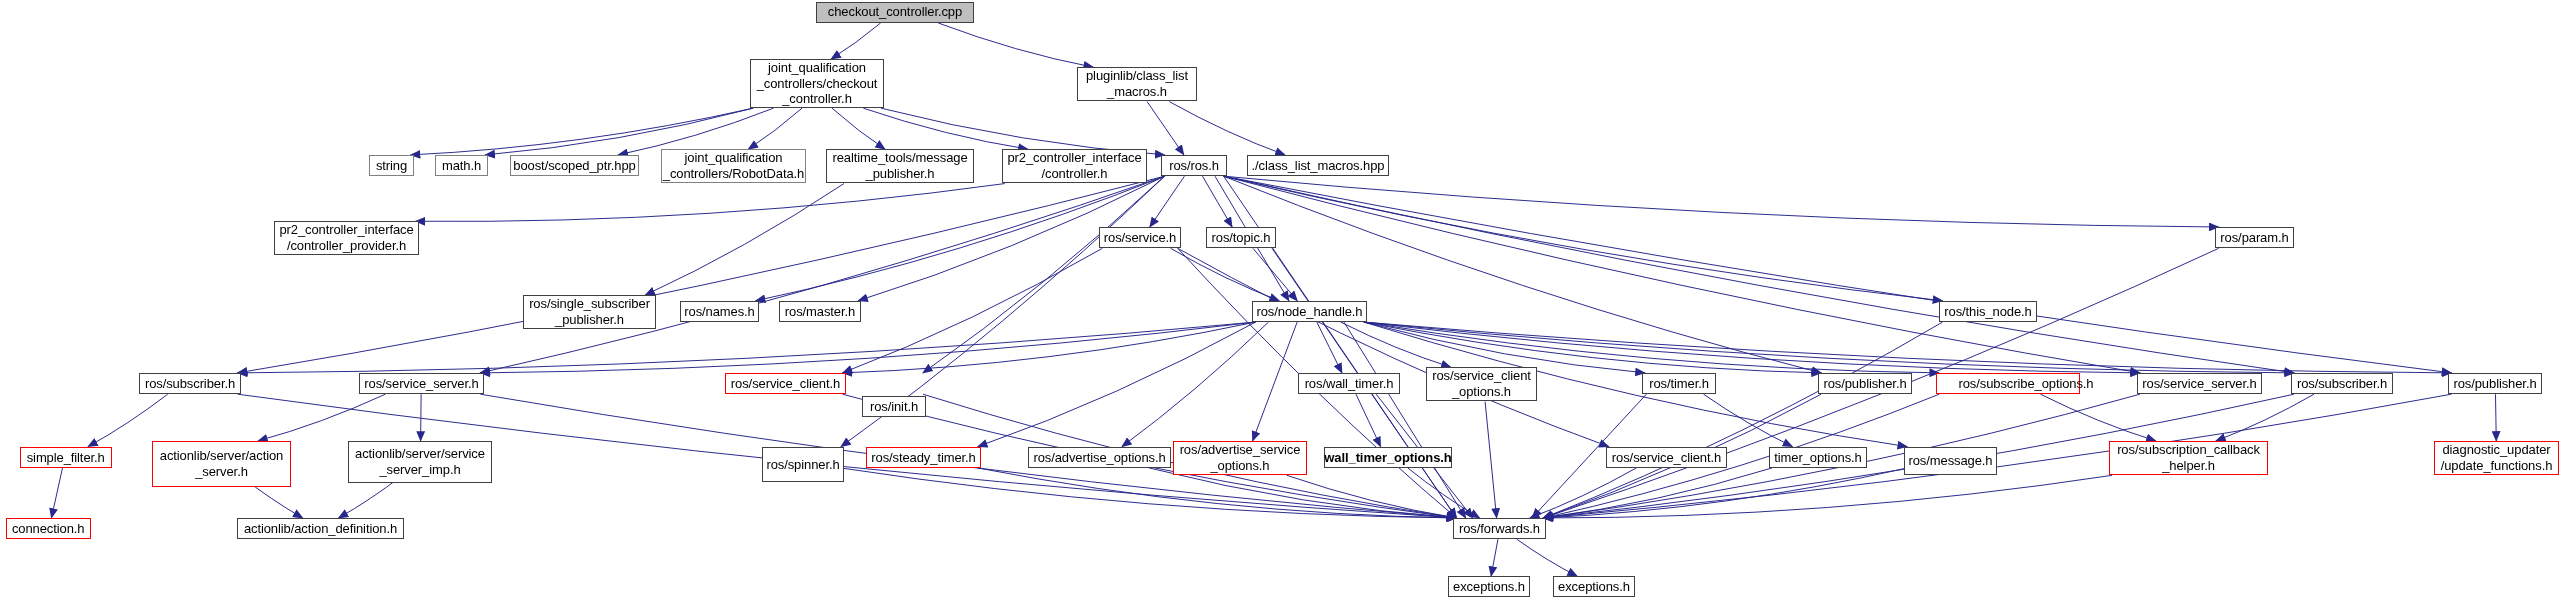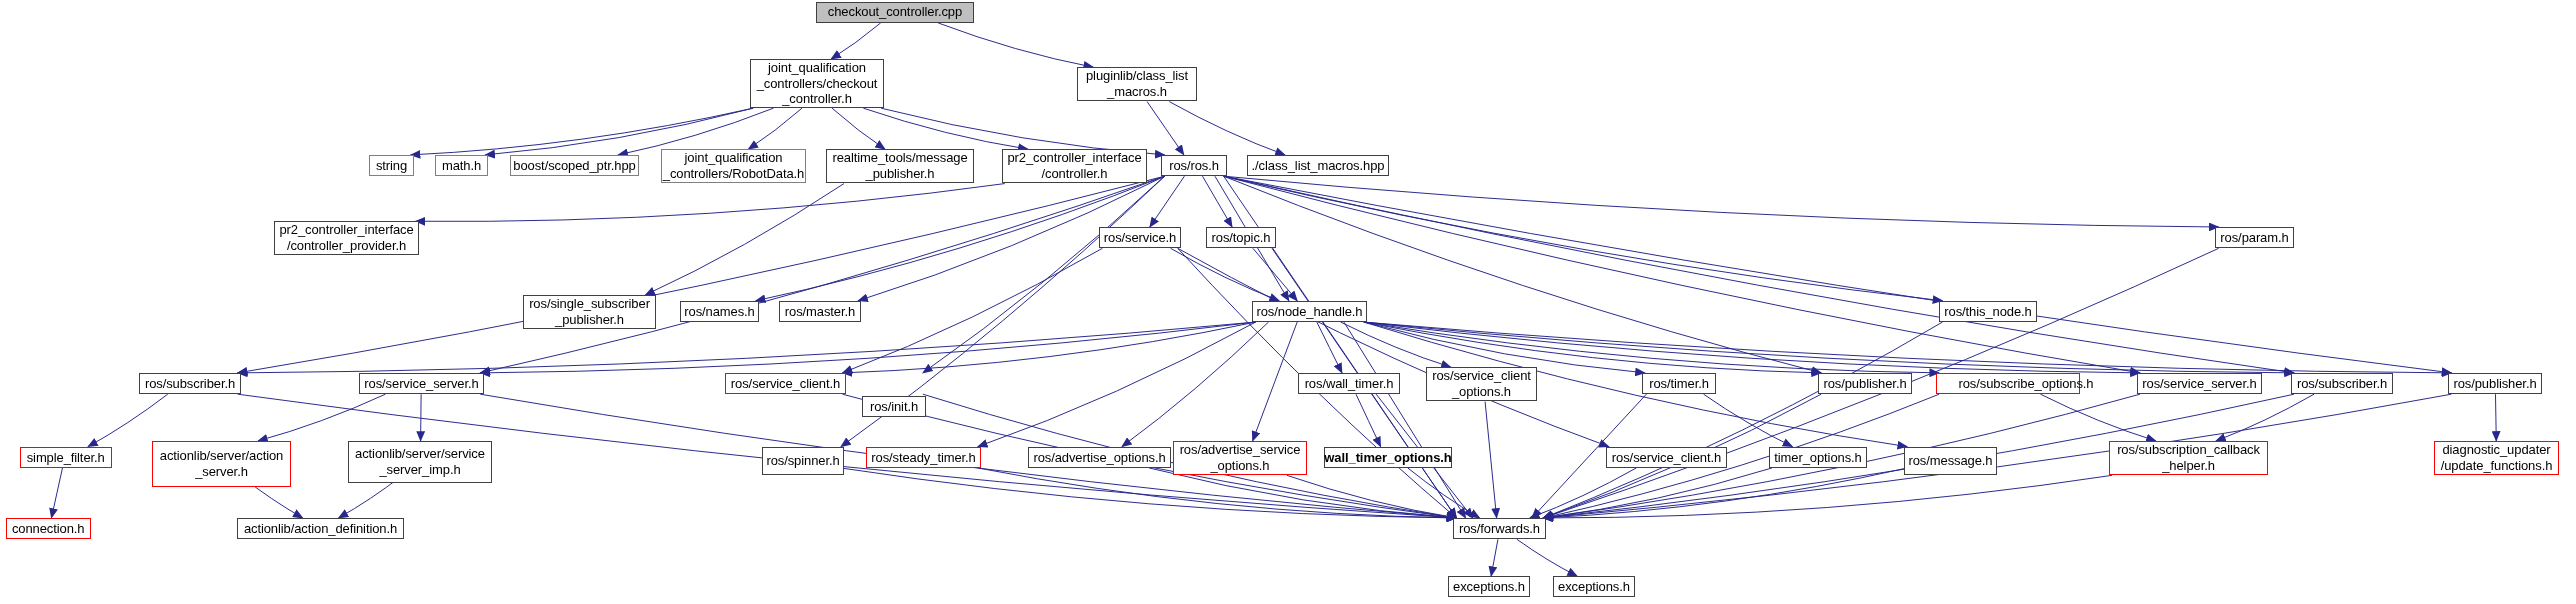--- a/index.html
+++ b/index.html
@@ -190,21 +190,21 @@
       <div class="node strong" style="left: 1818px; top: 373px; width: 94px; height: 21px;">ros/publisher.h</div>
       <div class="node red" style="left: 1936px; top: 373px; width: 144px; height: 21px; padding-left: 36px;">ros/subscribe_options.h</div>
       <div class="node strong" style="left: 2137px; top: 373px; width: 125px; height: 21px;">ros/service_server.h</div>
       <div class="node strong" style="left: 2291px; top: 373px; width: 102px; height: 21px;">ros/subscriber.h</div>
       <div class="node strong" style="left: 2448px; top: 373px; width: 94px; height: 21px;">ros/publisher.h</div>
       <div class="node red" style="left: 19.7px; top: 447px; width: 92px; height: 21px;">simple_filter.h</div>
       <div class="node red" style="left: 152px; top: 441px; width: 139px; height: 46px;">actionlib/server/action
 _server.h</div>
       <div class="node strong" style="left: 348px; top: 441px; width: 144px; height: 42px;">actionlib/server/service
 _server_imp.h</div>
-      <div class="node strong" style="left: 762px; top: 447px; width: 82px; height: 28px;">ros/spinner.h</div>
+      <div class="node strong" style="left: 762px; top: 447px; width: 82px; height: 35px;">ros/spinner.h</div>
       <div class="node red" style="left: 866px; top: 447px; width: 115px; height: 21px;">ros/steady_timer.h</div>
       <div class="node strong" style="left: 1009px; top: 447px; width: 143px; height: 21px; margin-left: 19px;">ros/advertise_options.h</div>
       <div class="node red" style="left: 1173px; top: 441px; width: 134px; height: 34px;">ros/advertise_service
 _options.h</div>
       <div class="node strong" style="left: 1324px; top: 447px; width: 128px; height: 21px; font-weight: bold;">wall_timer_options.h</div>
       <div class="node strong" style="left: 1606px; top: 447px; width: 121px; height: 21px;">ros/service_client.h</div>
       <div class="node strong" style="left: 1769px; top: 447px; width: 98px; height: 21px;">timer_options.h</div>
       <div class="node strong" style="left: 1904px; top: 447px; width: 93px; height: 28px;">ros/message.h</div>
       <div class="node red" style="left: 2109px; top: 441px; width: 159px; height: 34px;">ros/subscription_callback
 _helper.h</div>

